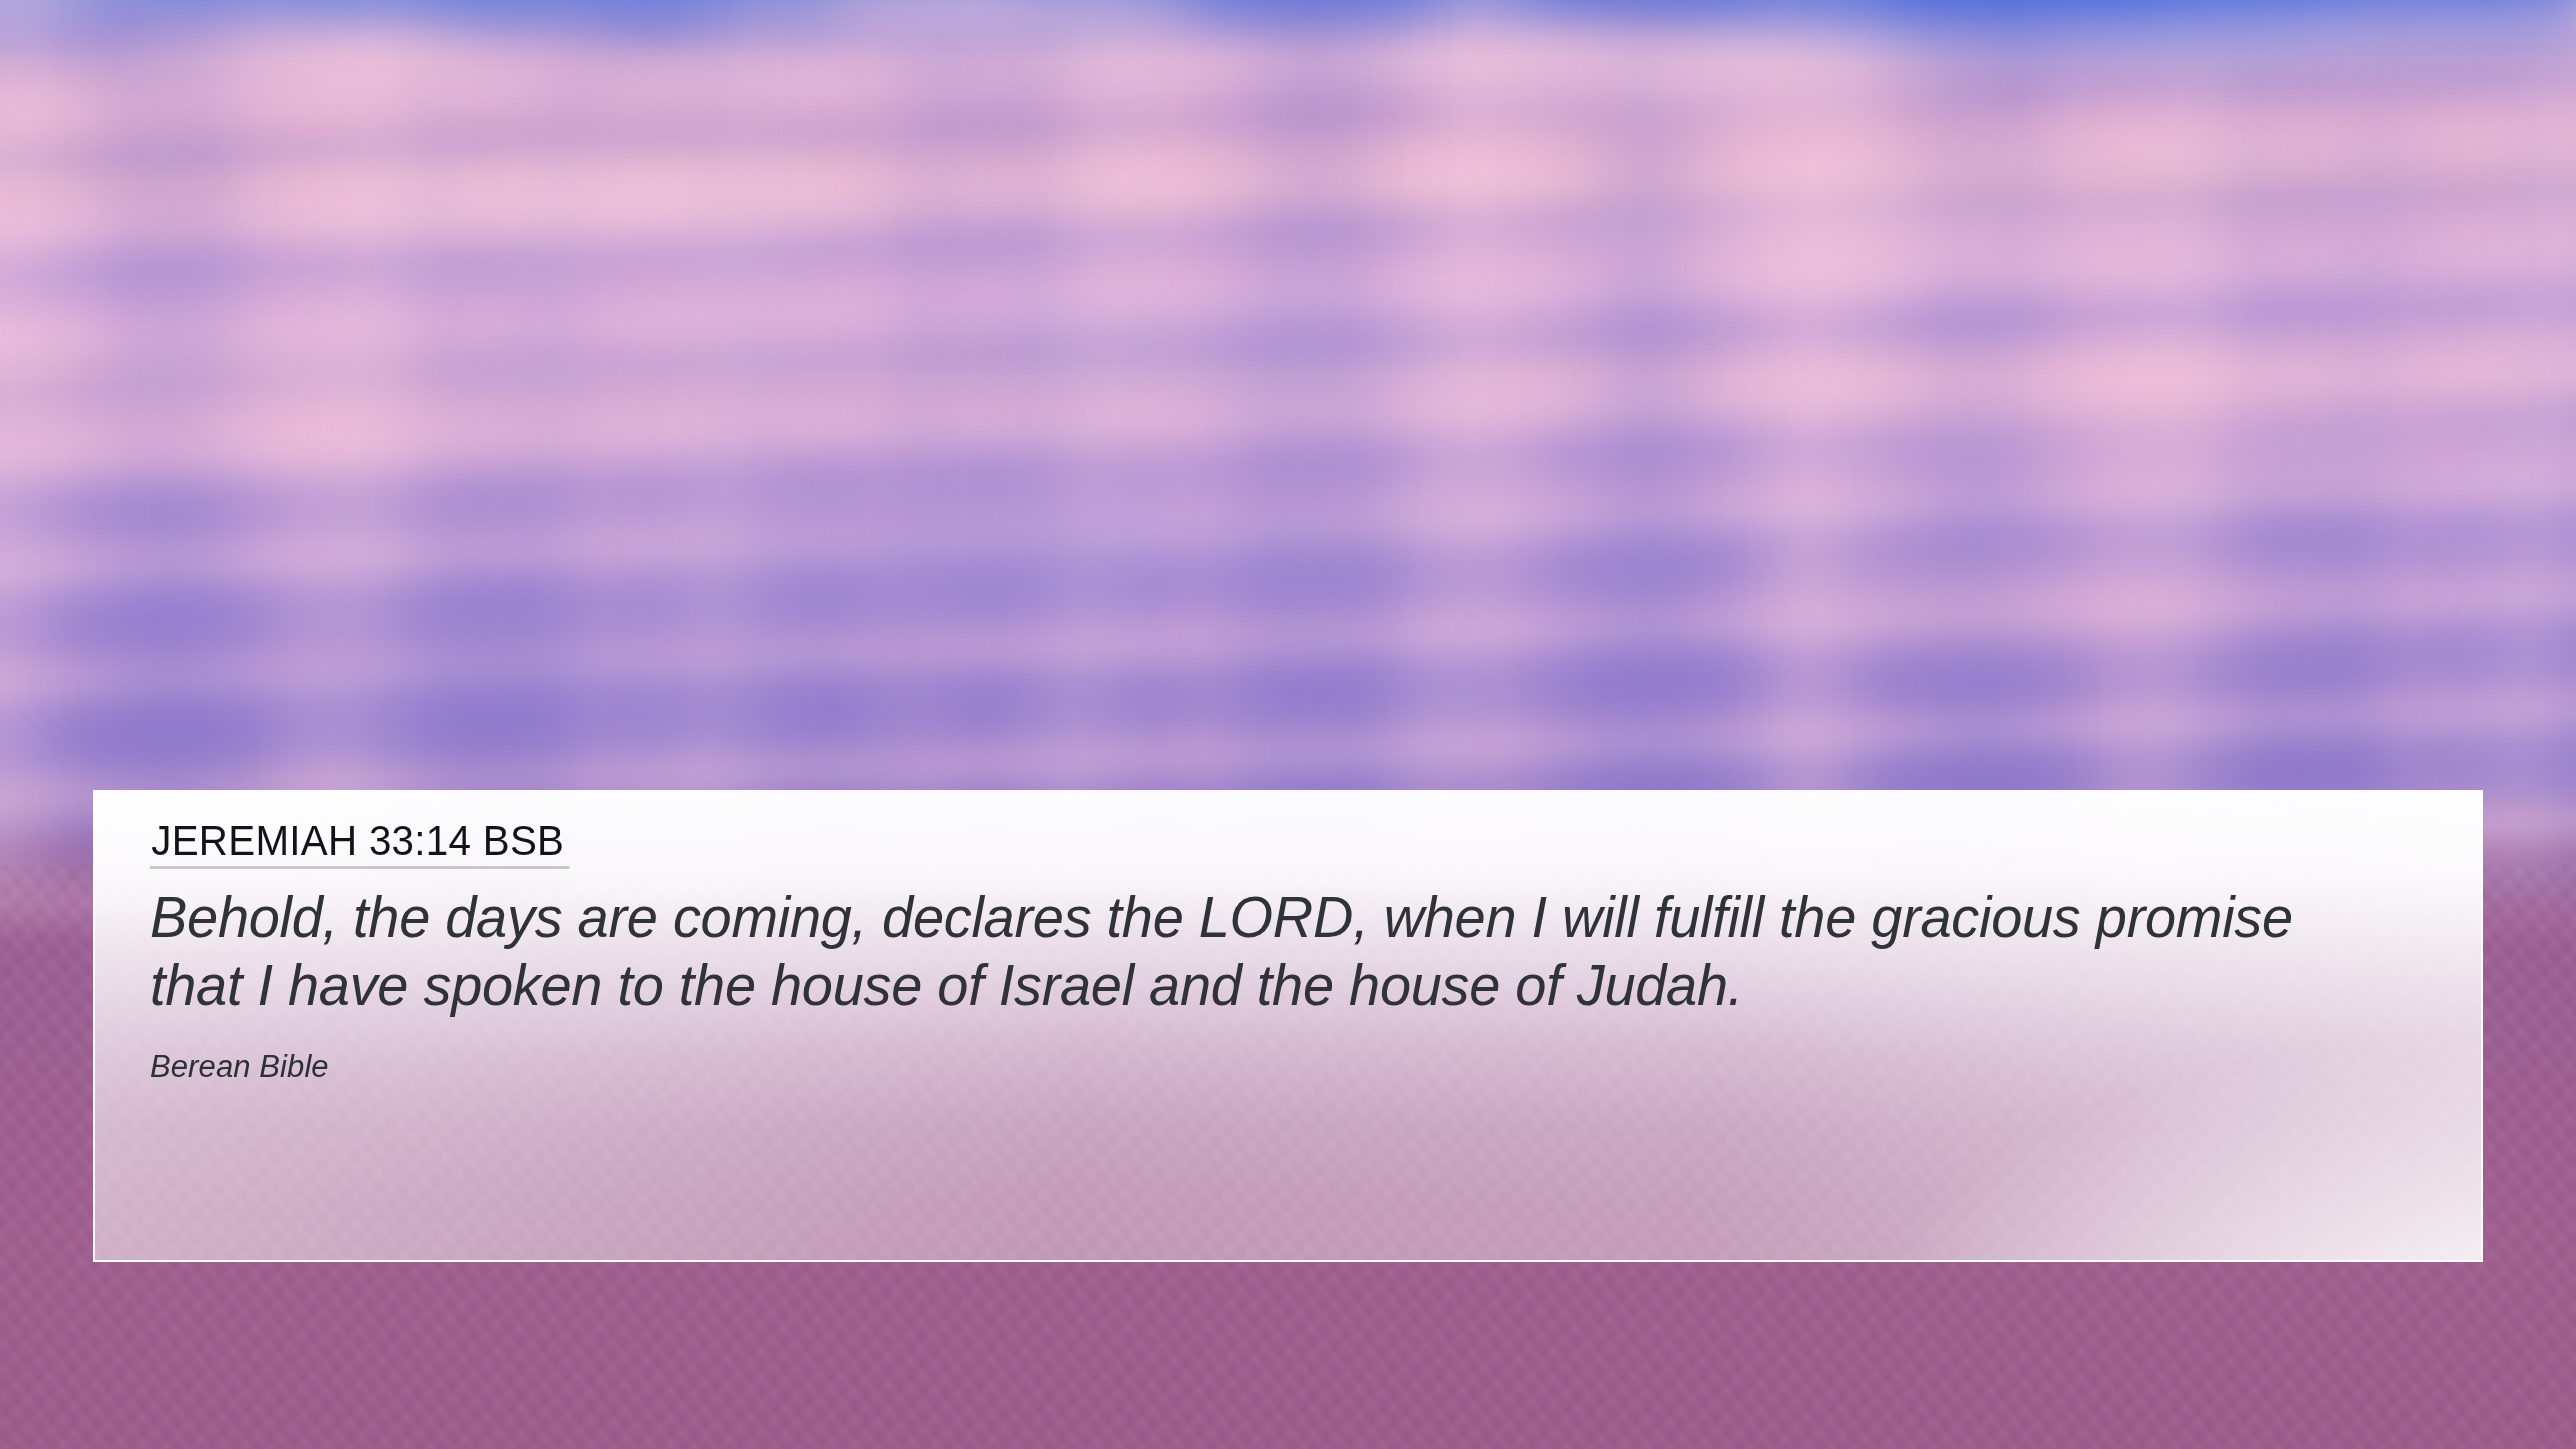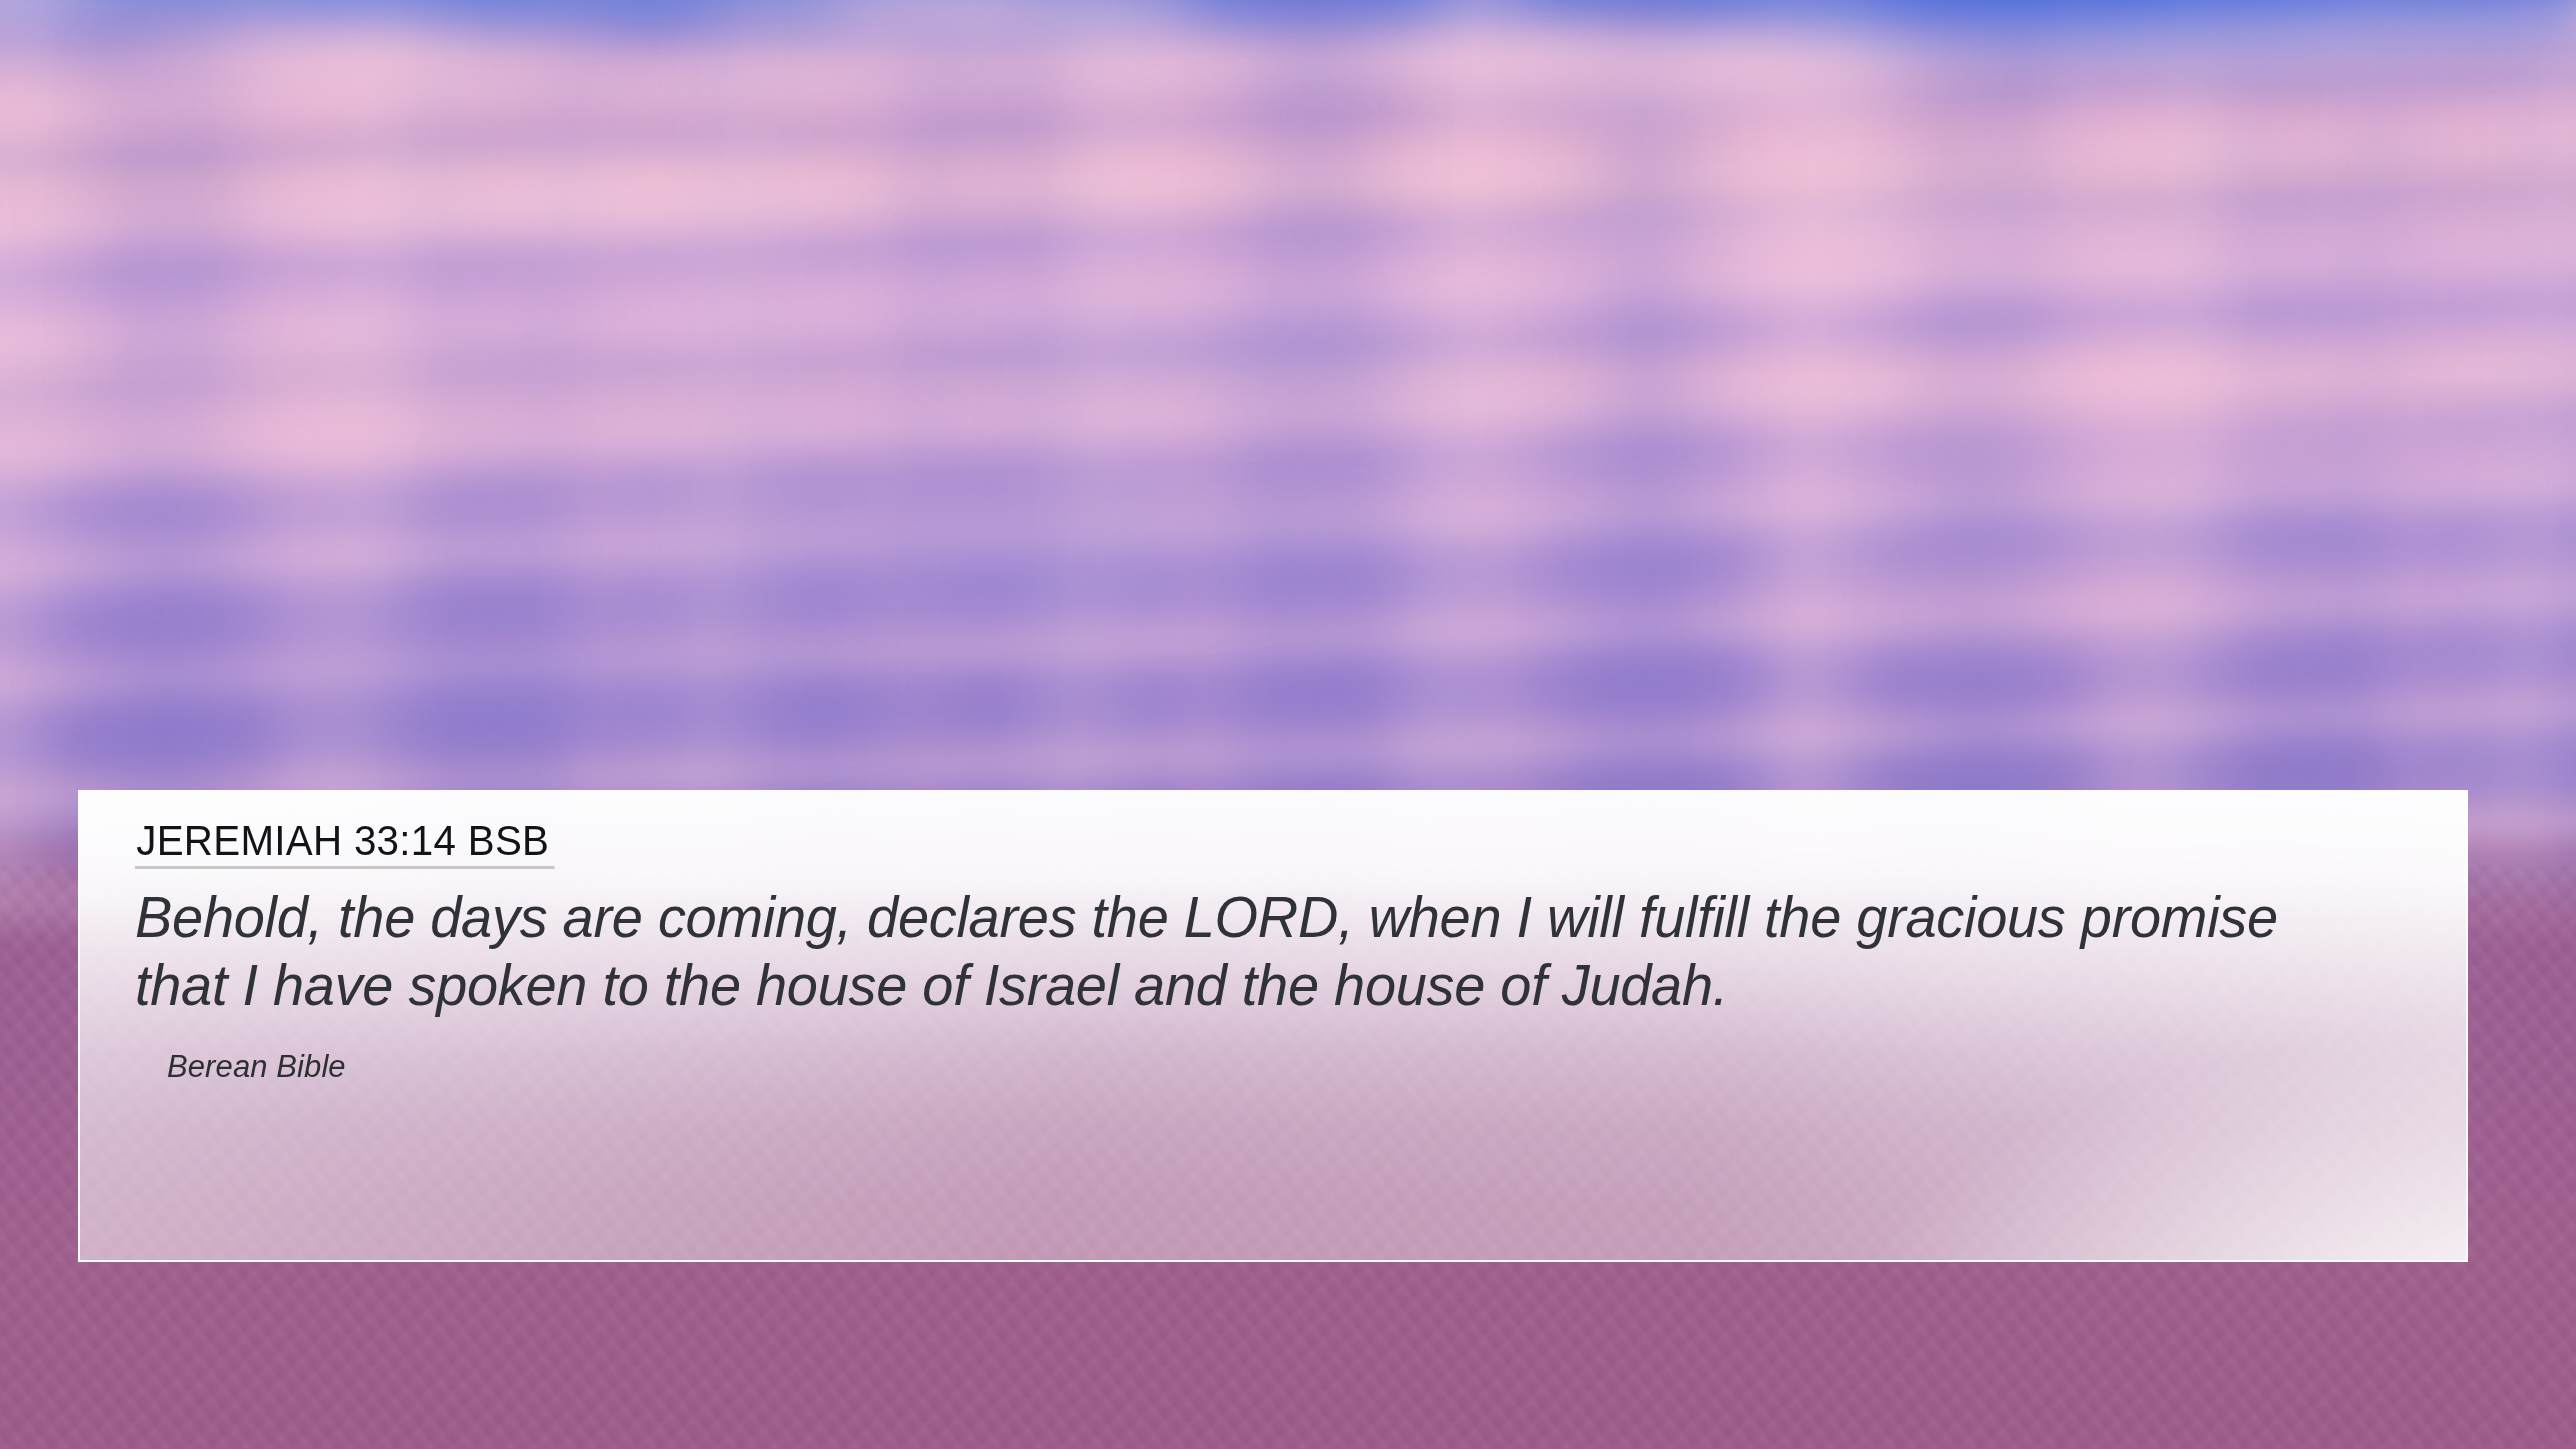--- a/index.html
+++ b/index.html
@@ -145,21 +145,21 @@
       rgba(168,128,180,0.55) 38%,
       rgba(158,96,148,0.70) 62%,
       rgba(158,95,147,0.00) 100%);
     filter:blur(17.4px);
     transform:rotate(-0.35deg);
   }
 
   
   .quote-card {
     position:absolute;
-    left:78px;  top:790px;
+    left:93px;  top:790px;
     width:2390px; height:472px;
     border:2px solid rgba(255,255,255,0.92);
     background:
       linear-gradient(
         to bottom,
         rgba(255,255,255,0.97) 0%,
         rgba(255,255,255,0.93) 18%,
         rgba(255,255,255,0.72) 38%,
         rgba(255,255,255,0.52) 56%,
         rgba(255,255,255,0.40) 72%,
@@ -225,21 +225,20 @@
   
   .attribution {
     margin-top:31px;
     font-family:"Liberation Sans", sans-serif;
     font-weight:400;
     font-style:italic;
     font-size:31px;
     line-height:1.1;
     color:#2c2f33;
     letter-spacing:0.1px;
-    margin-left:32px;
   }
 </style>
 </head>
 <body>
 
 <div id="stage">
 
   <div class="photo">
     <div class="photo-base"></div>
     <div class="photo-bands"></div>

